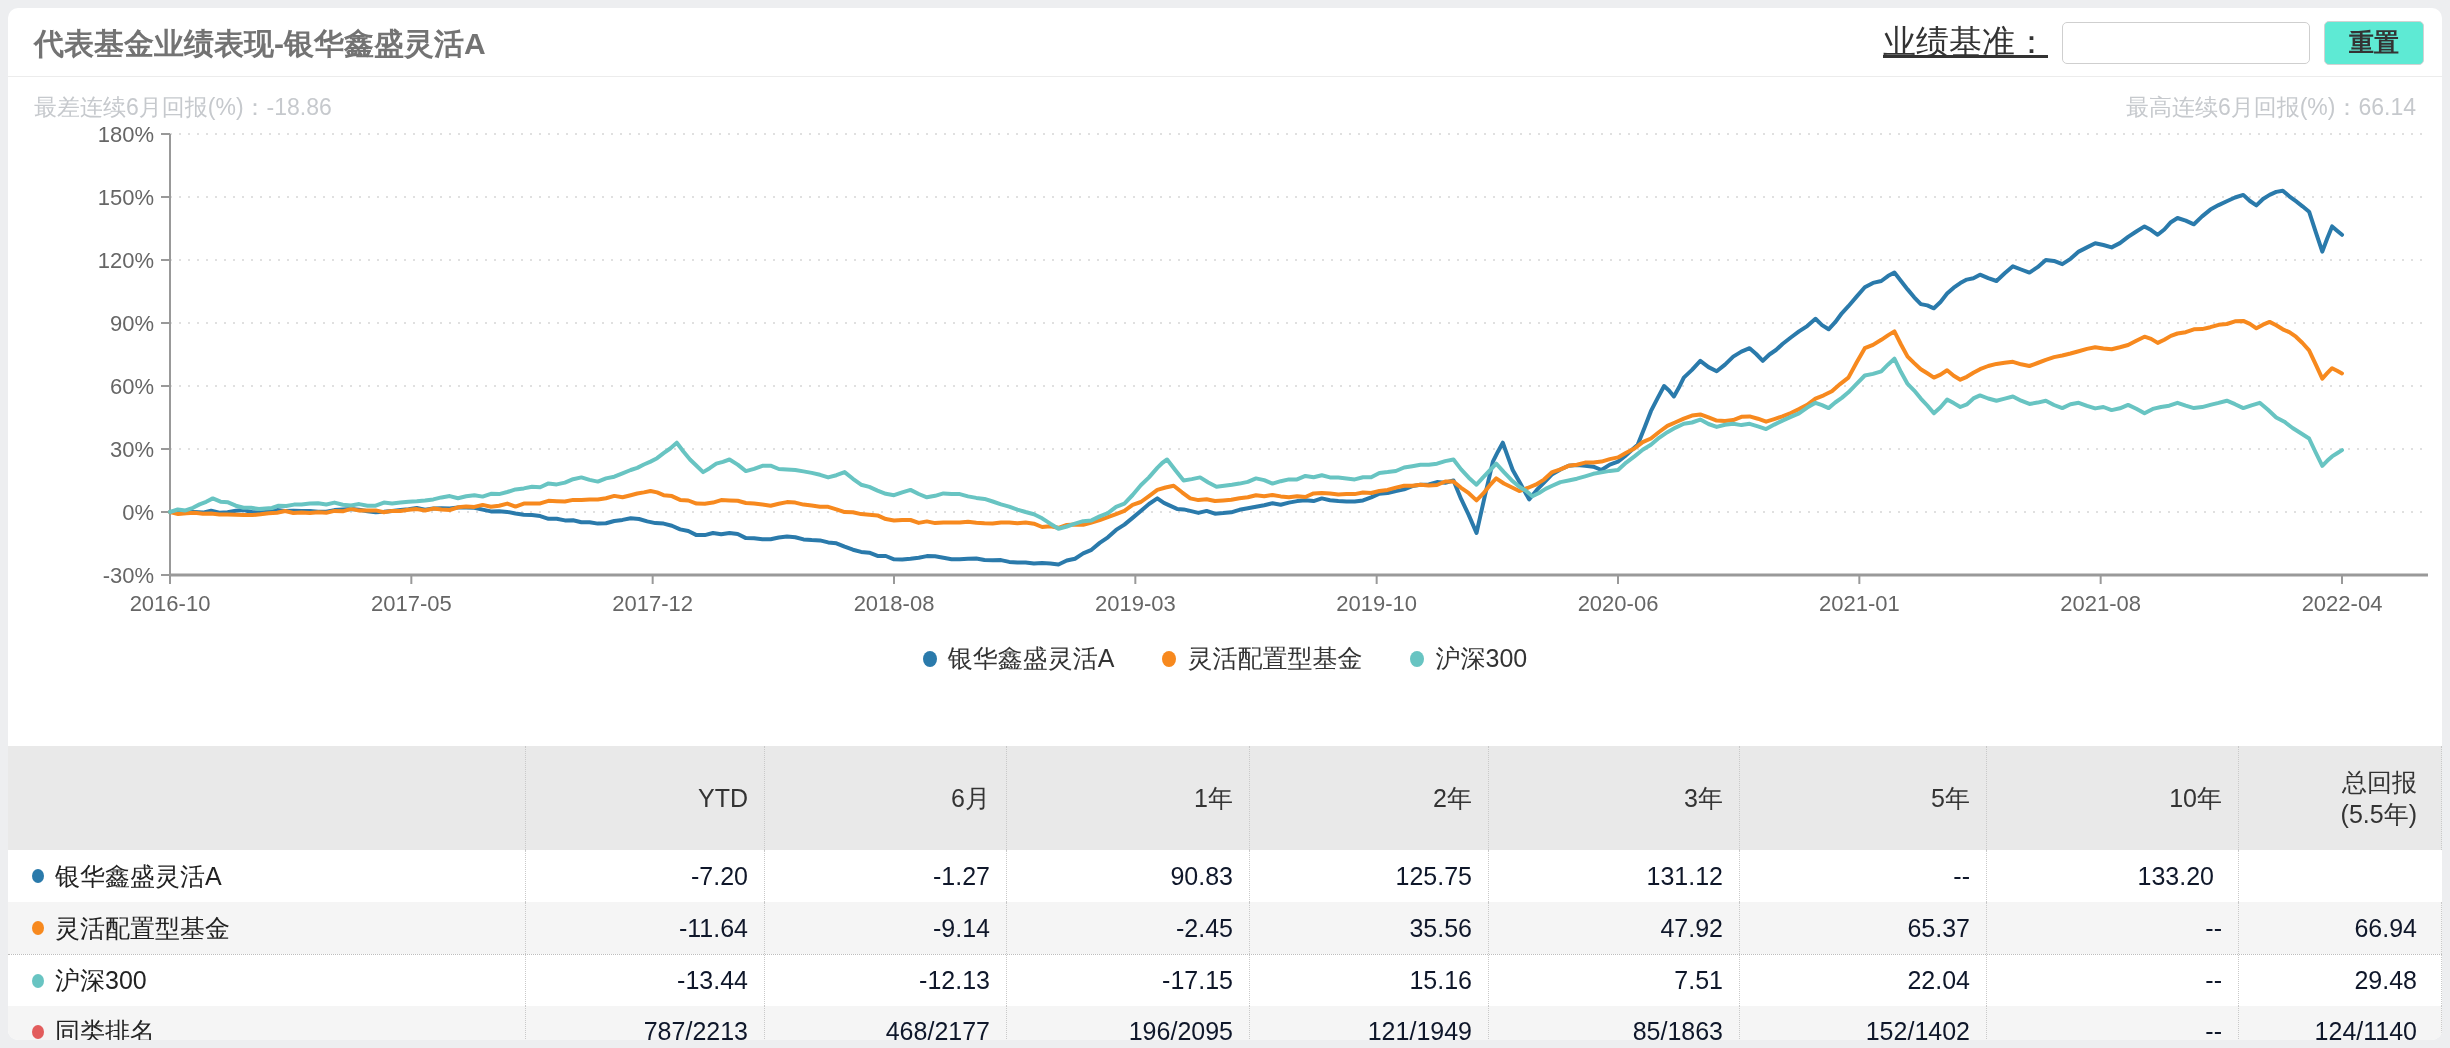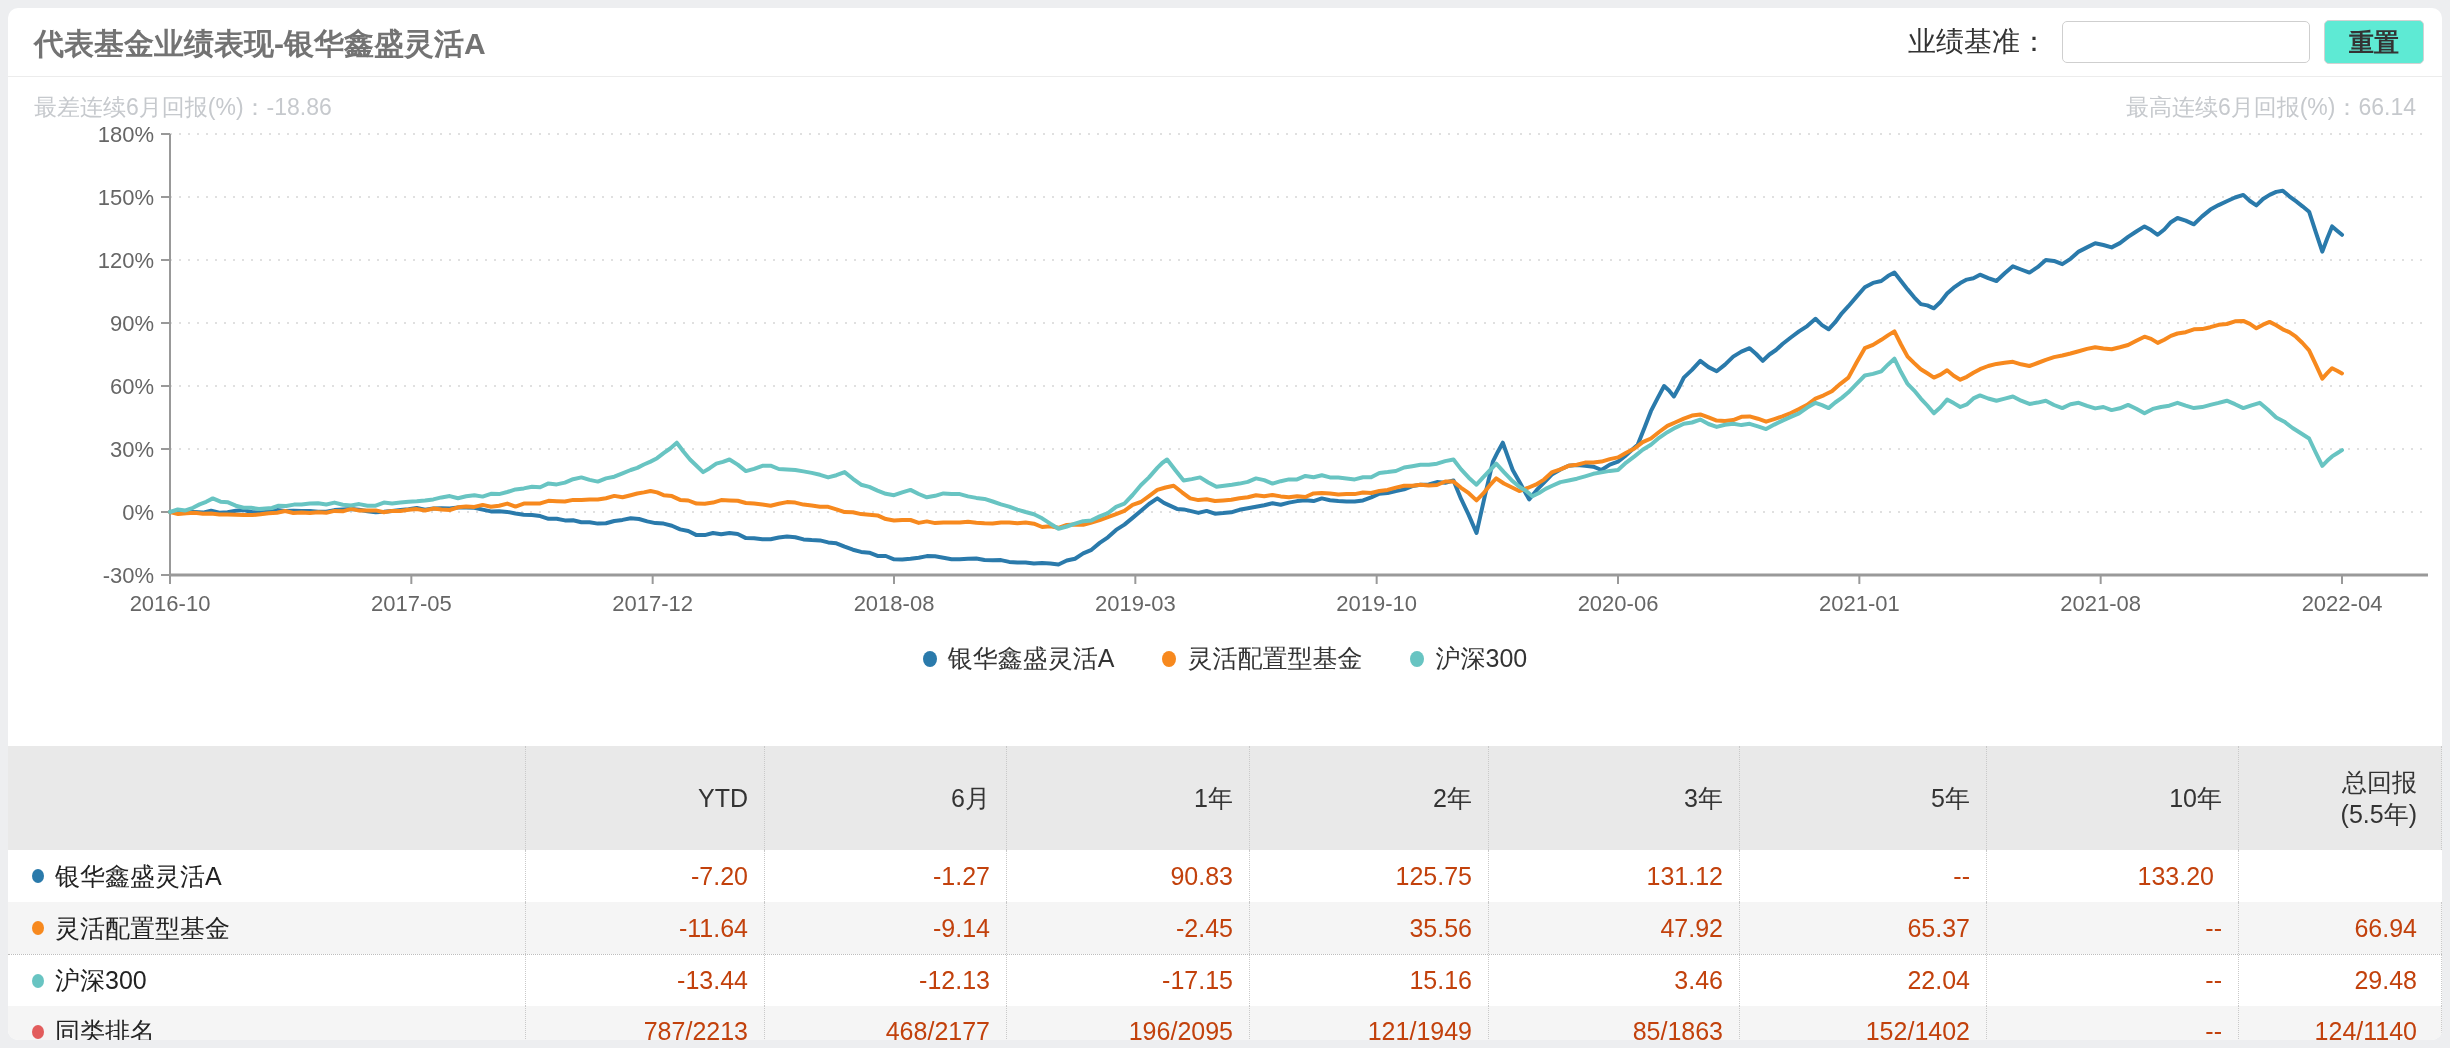--- a/index.html
+++ b/index.html
@@ -2,21 +2,21 @@
 <html><head>
 <meta charset="utf-8">
 <style>
   * { margin:0; padding:0; box-sizing:border-box; }
   html,body { width:2450px; height:1048px; overflow:hidden; background:#edeef0;
               font-family:"Liberation Sans","DejaVu Sans",sans-serif; }
   #card { position:absolute; left:8px; top:8px; width:2434px; height:1032px;
           background:#ffffff; border-radius:10px; overflow:hidden; }
   #page-title { position:absolute; left:26px; top:16px; font-size:30px; font-weight:bold; color:#737373; }
   #benchmark-bar { position:absolute; right:18px; top:12px; display:flex; align-items:center; gap:14px; }
-  #benchmark-label { font-size:28px; color:#333; }
+  #benchmark-label { font-size:33px; color:#333;text-decoration:underline; }
   #benchmark-input { width:248px; height:42px; border:1px solid #cfcfcf; border-radius:5px;
                      font-size:24px; padding:0 10px; color:#333; outline:none; background:#fff; }
   #reset-button { height:44px; min-width:100px; padding:0 22px; background:#5eead4; border:1px solid #d2d2d2;
                   border-radius:5px; font-size:25px; font-weight:bold; color:#333; cursor:pointer;
                   font-family:inherit; }
   #title-divider { position:absolute; left:0; top:68px; width:100%; border-top:1px solid #ececec; }
   .stat-line { position:absolute; top:84px; font-size:23px; color:#c6c9cd; }
   #stat-worst { left:26px; }
   #stat-best { right:26px; }
   #chart-wrap { position:absolute; left:0; top:110px; width:2330px; height:520px; }
@@ -25,21 +25,21 @@
   .legend-item { display:flex; align-items:center; gap:11px; font-size:25px; color:#333; cursor:pointer; }
   .legend-dot { width:14px; height:16px; border-radius:50%; }
   #perf-table { position:absolute; left:0; top:738px; width:2434px; }
   .t-row { display:grid; grid-template-columns:518px 239px 242px 243px 239px 251px 247px 252px auto; }
   .t-head { height:104px; background:#e9e9e9; }
   .t-data { height:52px; background:#fff; }
   .t-alt  { background:#f5f5f5; }
   .t-sep  { border-top:1px dotted #bdbdbd; }
   .t-last { border-bottom:1px solid #e0e0e0; }
   .cell { display:flex; align-items:center; justify-content:flex-end; padding-right:16px;
-          font-size:25px; color:#c2410c; border-right:1px dotted #c9c9c9; }
+          font-size:25px; color:#0f172a; border-right:1px dotted #c9c9c9; }
   .cell-name { justify-content:flex-start; padding-left:24px; color:#222; }
   .cell-total { padding-right:24px; }
   .head-cell { color:#333; }
   .head-total { flex-direction:column; align-items:flex-end; justify-content:center; line-height:32px; }
   .row-dot { width:12px; height:14px; border-radius:50%; margin-right:11px; flex:0 0 auto; }
   text { font-family:"Liberation Sans","DejaVu Sans",sans-serif; }
 </style>
 </head>
 <body>
 
@@ -173,21 +173,21 @@
       </div>
       <div class="t-row t-data t-sep">
         <div class="cell cell-name">
           <span class="row-dot" style="background: rgb(104, 196, 194);"></span>
           <span>沪深300</span>
         </div>
         <div class="cell">-13.44</div>
         <div class="cell">-12.13</div>
         <div class="cell">-17.15</div>
         <div class="cell">15.16</div>
-        <div class="cell">3.46</div>
+        <div class="cell">7.51</div>
         <div class="cell">22.04</div>
         <div class="cell">--</div>
         <div class="cell cell-total">29.48</div>
       </div>
       <div class="t-row t-data t-alt t-last">
         <div class="cell cell-name">
           <span class="row-dot" style="background: rgb(226, 92, 92);"></span>
           <span>同类排名</span>
         </div>
         <div class="cell">787/2213</div>

